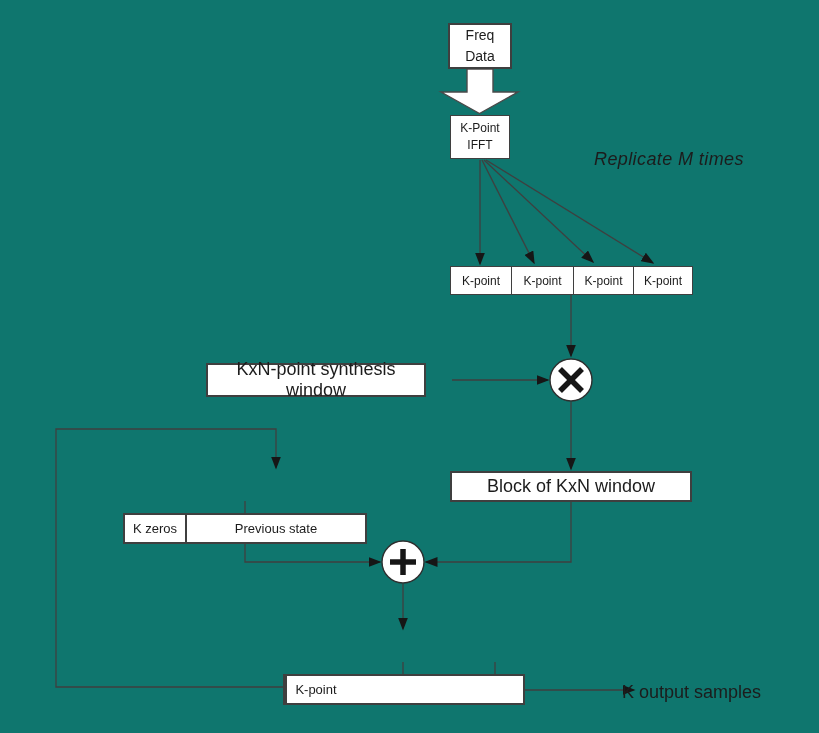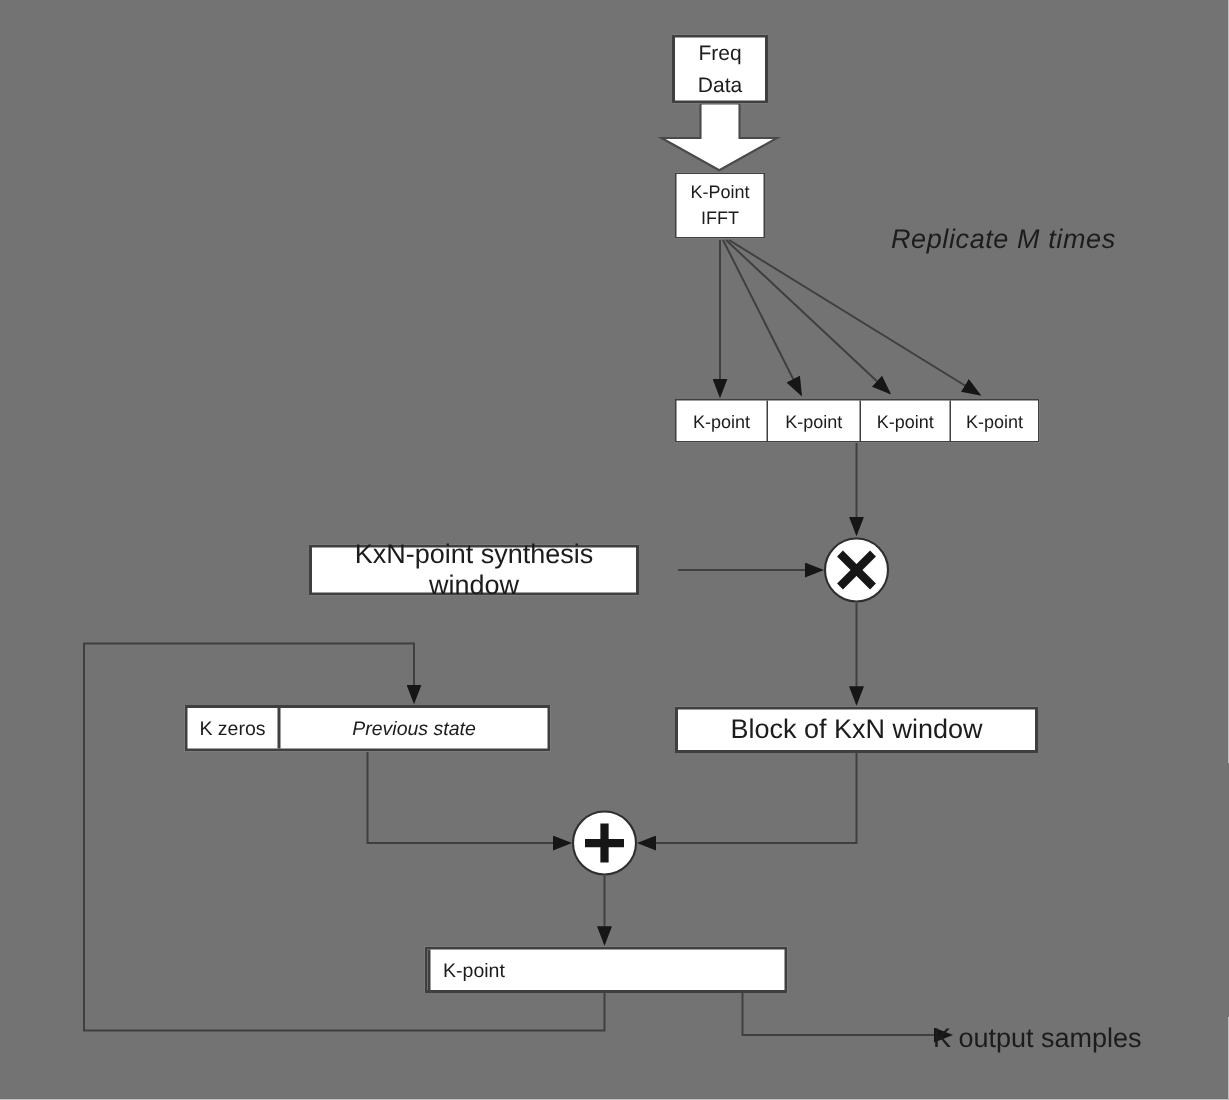--- a/index.html
+++ b/index.html
@@ -1,37 +1,37 @@
 <!DOCTYPE html>
 <html><head>
 <meta charset="utf-8">
 <style>
   html,body{margin:0;padding:0;background:#fff;}
   .canvas{
-    position:relative;width:819px;height:733px;background:#737373;
+    position:relative;width:819px;height:733px;background:#0f766e;
     font-family:"Liberation Sans","DejaVu Sans",sans-serif;color:#1c1c1c;
     overflow:hidden;
   }
   .wires{position:absolute;left:0;top:0;}
   .box{
     position:absolute;box-sizing:border-box;border:2px solid #3f3f3f;background:#fff;
     display:flex;align-items:center;justify-content:center;text-align:center;
   }
   .box.thin{border-width:1px;}
   .stack{flex-direction:column;}
   .cells{padding:0;justify-content:stretch;}
   .cell{
     box-sizing:border-box;height:100%;display:flex;align-items:center;justify-content:center;
     border-left:1px solid #3f3f3f;
   }
   .cell.first{border-left:none;}
   .cell.wdiv{border-left:2px solid #3f3f3f;}
   .lbl{position:absolute;white-space:nowrap;}
   .fs12{font-size:12px;}
-  .fs13{font-size:13px;}
+  .fs13{font-size:13px;margin-top:43px;}
   .fs14{font-size:14px;line-height:21px;}
   .fs15{font-size:18px;}
   .italic{font-style:italic;letter-spacing:.4px;}
 </style>
 </head>
 <body>
 
 <div class="canvas">
 
   <svg class="wires" width="819" height="733" viewBox="0 0 819 733">
@@ -97,21 +97,21 @@
     <div class="cell" style="width:60px;">K-point</div>
     <div class="cell" style="flex:1;">K-point</div>
   </div>
 
   <div class="box fs15" style="left:206px;top:363px;width:220px;height:34px;">KxN-point synthesis window</div>
 
   <div class="box fs15" style="left:450px;top:471px;width:242px;height:31px;">Block of KxN window</div>
 
   <div class="box cells fs13" style="left:123px;top:470px;width:244px;height:31px;">
     <div class="cell first" style="width:60px;">K zeros</div>
-    <div class="cell wdiv" style="flex:1;font-style:italic;">Previous state</div>
+    <div class="cell wdiv" style="flex:1;">Previous state</div>
   </div>
 
   <div class="box cells fs13" style="left:283px;top:631px;width:242px;height:31px;">
     <div class="cell wdiv" style="width:60px;">K-point</div>
   </div>
 
   <div class="lbl fs15" style="left:622px;top:682px;">K output samples</div>
 
 </div>
 

